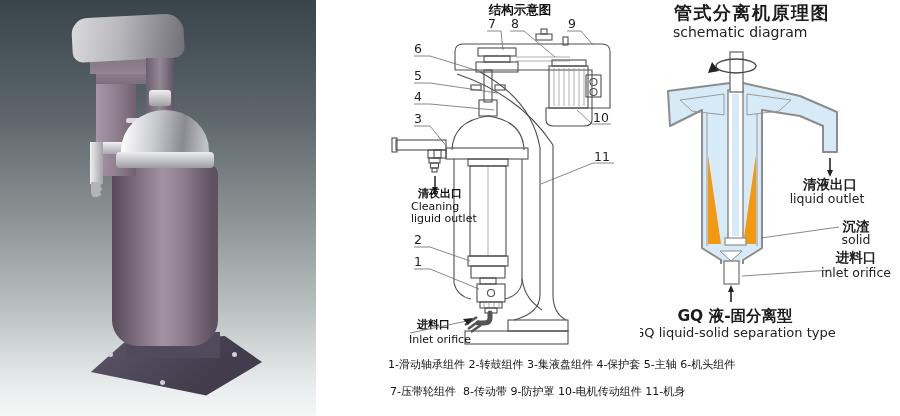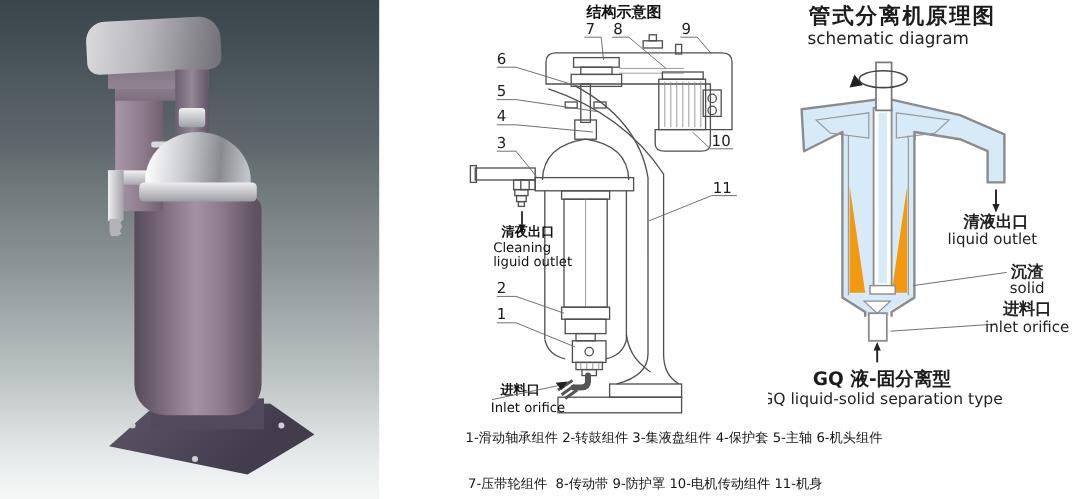--- a/index.html
+++ b/index.html
@@ -43,21 +43,21 @@
   .num{font-size:12.5px;fill:#1d1d1d;}
   .zh-s{font-size:11px;font-weight:bold;fill:#111;}
   .en-s{font-size:11px;fill:#111;}
   .outline2{fill:none;stroke:#8c8c8c;stroke-width:2;}
   .thin{fill:none;stroke:#9a9a9a;stroke-width:1;}
   .zh-b{font-size:13.5px;font-weight:bold;fill:#222;}
   .en-b{font-size:12.5px;fill:#222;}
   
   .caption{color:#141414;font-size:11px;white-space:pre;}
   #cap1{left:388px;top:357px;}
-  #cap2{left:390px;top:396px;}
+  #cap2{left:390px;top:384px;}
 </style>
 </head>
 <body>
 
 <div id="photo" class="abs">
   <div class="abs p-base2"></div>
   <div class="abs p-base1"></div>
   <div class="abs p-body"></div>
   <div class="abs p-arm"></div>
   <div class="abs p-armtop"></div>

